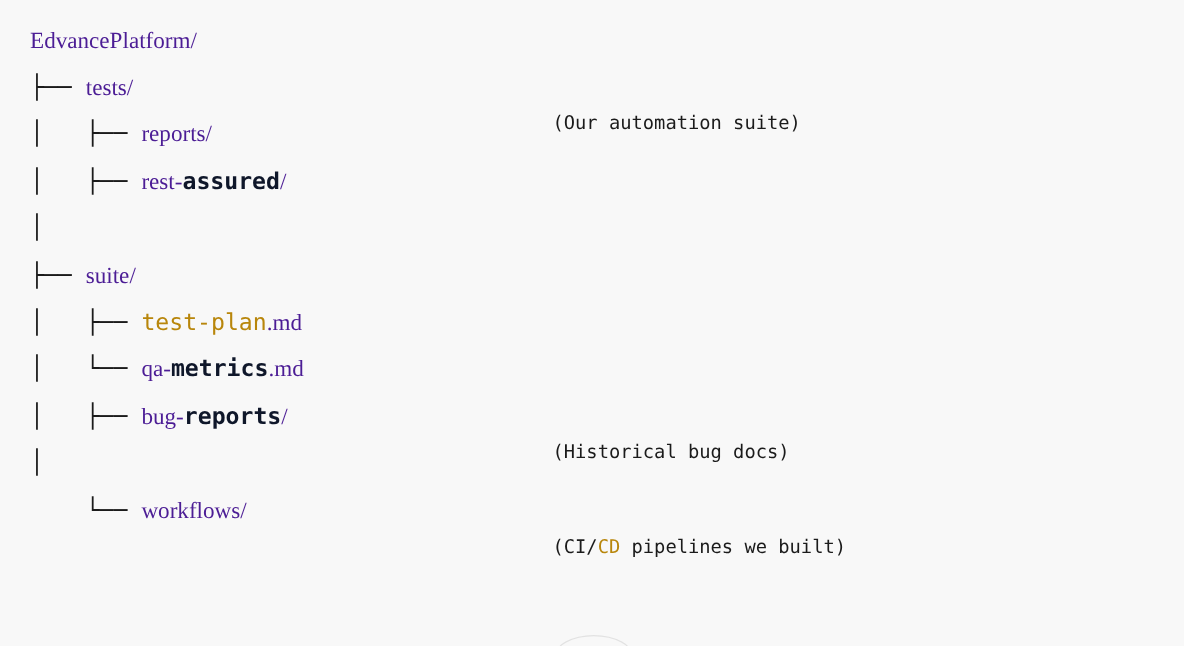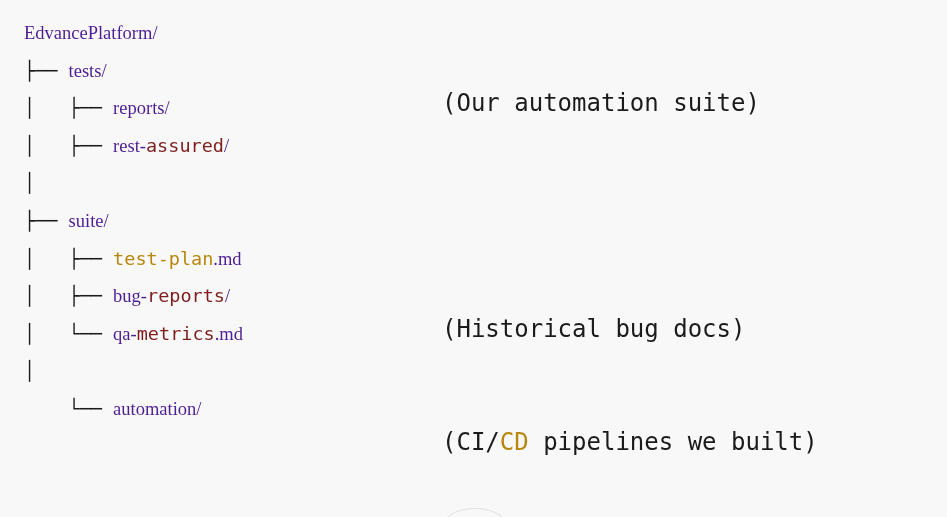--- a/index.html
+++ b/index.html
@@ -35,28 +35,28 @@
   .seg {
     white-space: pre;
   }
 
   
   .connector {
     color: #1b1b1b;
   }
 
   .name-plain   { color: #4c1d95; font-family: Liberation Serif, serif; }
-  .name-accent  { color: #7f1d1d; }
+  .name-accent  { color: #0f172a; font-weight: bold; }
   .name-amber   { color: #b8860b; }
 
   .comment {
     position: absolute;
     left: 418px;
     white-space: pre;
-    font-size: 24px;
+    font-size: 15px;
     color: #1b1b1b;
   }
   .comment .amber { color: #b8860b; }
 
   .line-wrap {
     position: relative;
     height: 37.6px;
   }
 
   
@@ -92,28 +92,28 @@
     <div class="line-wrap">
       <span class="tree-line"><span class="seg connector">│</span></span>
     </div>
     <div class="line-wrap">
       <span class="tree-line"><span class="seg connector">├── </span><span class="seg name-plain">suite/</span></span>
     </div>
     <div class="line-wrap">
       <span class="tree-line"><span class="seg connector">│   ├── </span><span class="seg name-amber">test-plan</span><span class="seg name-plain">.md</span></span>
     </div>
     <div class="line-wrap">
+      <span class="tree-line"><span class="seg connector">│   └── </span><span class="seg name-plain">qa-</span><span class="seg name-accent">metrics</span><span class="seg name-plain">.md</span></span>
+    </div>
+    <div class="line-wrap">
       <span class="tree-line"><span class="seg connector">│   ├── </span><span class="seg name-plain">bug-</span><span class="seg name-accent">reports</span><span class="seg name-plain">/</span></span>
       <span class="comment"><span>(Historical bug docs)</span></span>
-    </div>
-    <div class="line-wrap">
-      <span class="tree-line"><span class="seg connector">│   └── </span><span class="seg name-plain">qa-</span><span class="seg name-accent">metrics</span><span class="seg name-plain">.md</span></span>
     </div>
     <div class="line-wrap">
       <span class="tree-line"><span class="seg connector">│</span></span>
     </div>
     <div class="line-wrap">
-      <span class="tree-line"><span class="seg connector">    └── </span><span class="seg name-plain">automation/</span></span>
+      <span class="tree-line"><span class="seg connector">    └── </span><span class="seg name-plain">workflows/</span></span>
       <span class="comment"><span>(CI/</span><span class="amber">CD</span><span> pipelines we built)</span></span>
     </div>
   </div>
 
 <div id="bottom-arc"></div>
 
 </body></html>

